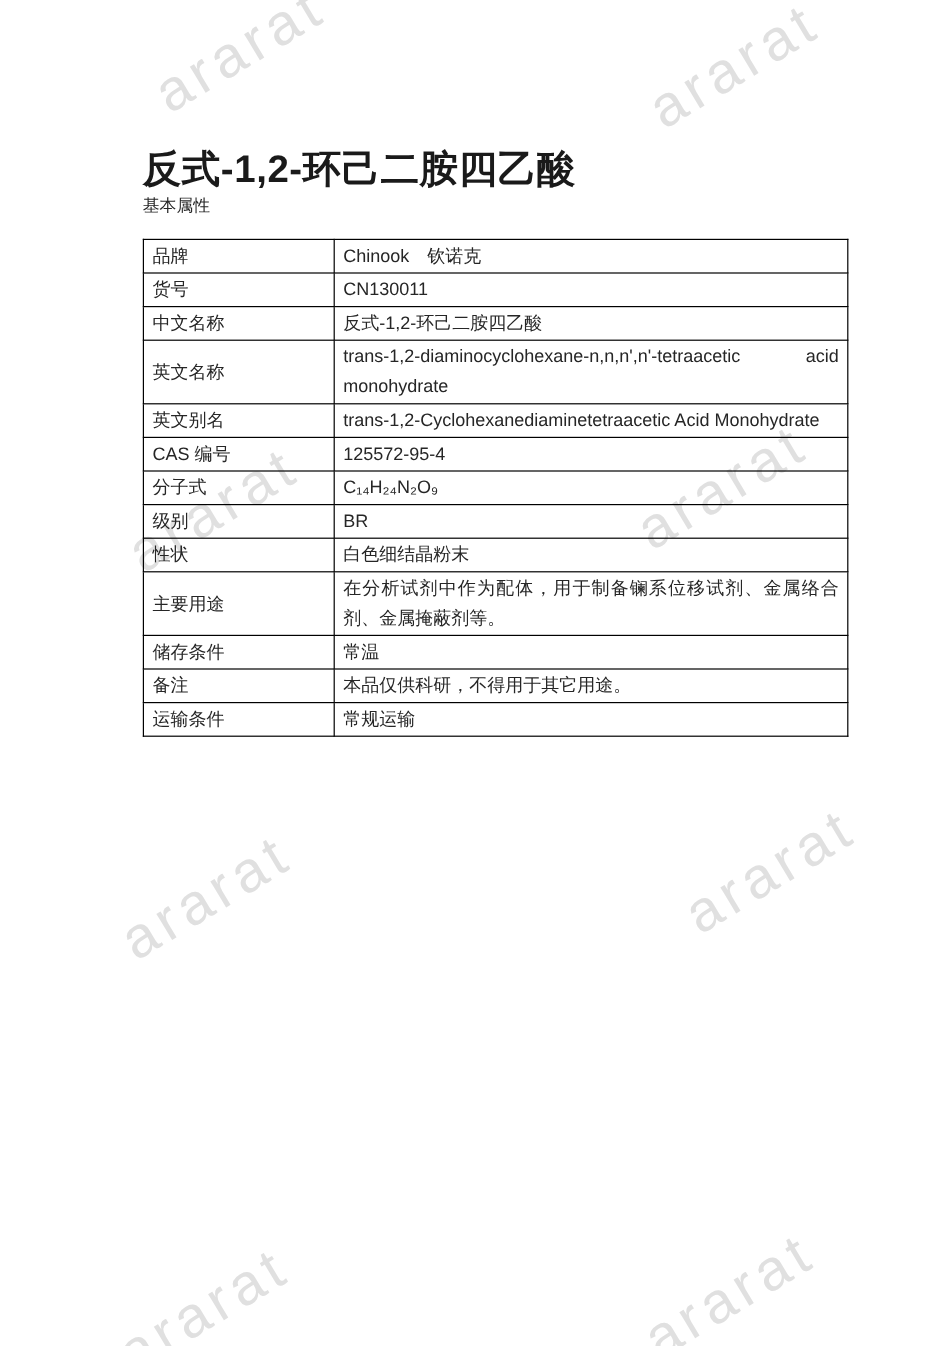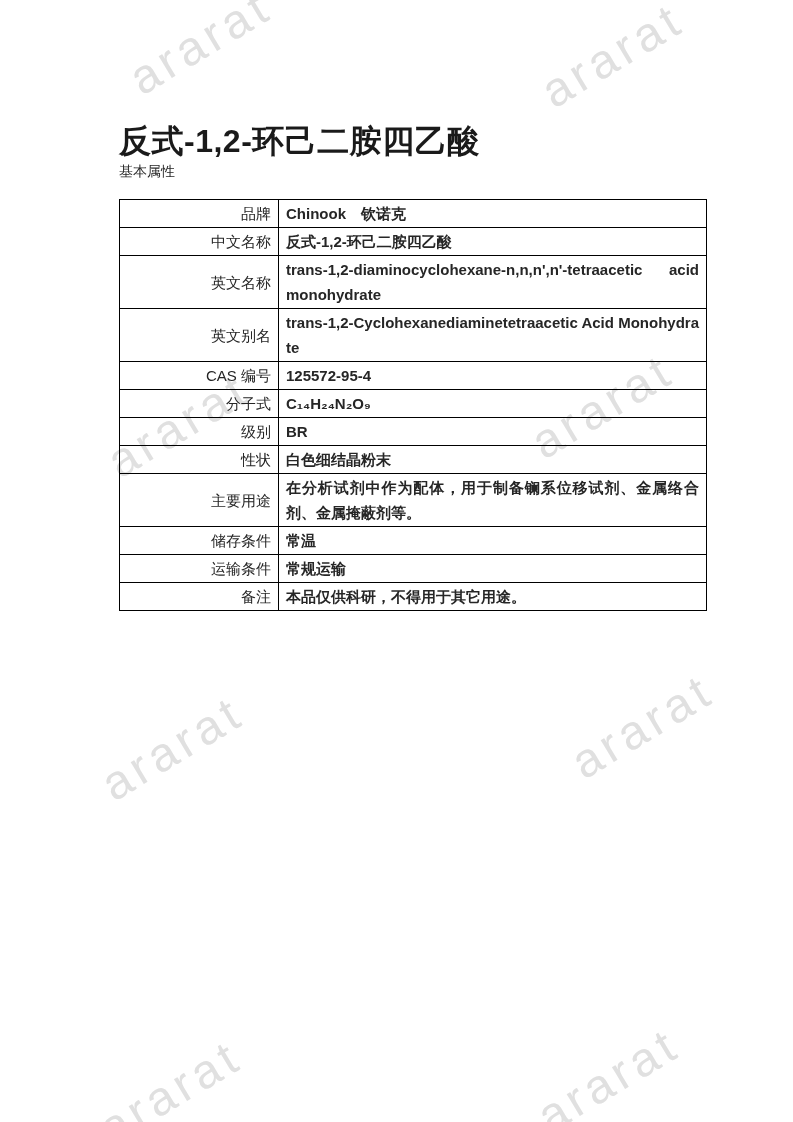--- a/index.html
+++ b/index.html
@@ -54,22 +54,22 @@
   }
   table.props td {
     border: 1px solid #000000;
     font-size: 15px;
     line-height: 25px;
     padding: 1px 7px;
     vertical-align: middle;
     background: transparent;
     color: #262626;
   }
-  td.label-cell { width: 144px; text-align: right; }
-  td.value-cell { width: 413px; font-weight: bold; }
+  td.label-cell { width: 144px; }
+  td.value-cell { width: 413px; }
   tr.prop-row { height: 27px; }
   .justify { text-align: justify; }
   .break-all { word-break: break-all; }
 </style>
 </head>
 <body>
 
 <div class="page">
 
   <div class="wm-layer">
@@ -84,20 +84,24 @@
   </div>
 
   <div class="content">
     <h1 class="doc-title">反式-1,2-环己二胺四乙酸</h1>
     <div class="section-heading">基本属性</div>
     <table class="props">
       <tbody id="table-body">
           <tr class="prop-row">
             <td class="label-cell">品牌</td>
             <td class="value-cell">Chinook　钦诺克</td>
+          </tr>
+          <tr class="prop-row">
+            <td class="label-cell">货号</td>
+            <td class="value-cell">CN130011</td>
           </tr>
           <tr class="prop-row">
             <td class="label-cell">中文名称</td>
             <td class="value-cell">反式-1,2-环己二胺四乙酸</td>
           </tr>
           <tr class="prop-row">
             <td class="label-cell">英文名称</td>
             <td class="value-cell justify">trans-1,2-diaminocyclohexane-n,n,n',n'-tetraacetic acid monohydrate</td>
           </tr>
           <tr class="prop-row">
@@ -122,24 +126,24 @@
           </tr>
           <tr class="prop-row">
             <td class="label-cell">主要用途</td>
             <td class="value-cell justify">在分析试剂中作为配体，用于制备镧系位移试剂、金属络合剂、金属掩蔽剂等。</td>
           </tr>
           <tr class="prop-row">
             <td class="label-cell">储存条件</td>
             <td class="value-cell">常温</td>
           </tr>
           <tr class="prop-row">
+            <td class="label-cell">备注</td>
+            <td class="value-cell">本品仅供科研，不得用于其它用途。</td>
+          </tr>
+          <tr class="prop-row">
             <td class="label-cell">运输条件</td>
             <td class="value-cell">常规运输</td>
-          </tr>
-          <tr class="prop-row">
-            <td class="label-cell">备注</td>
-            <td class="value-cell">本品仅供科研，不得用于其它用途。</td>
           </tr>
         </tbody>
     </table>
   </div>
 
 </div>
 
 </body></html>

